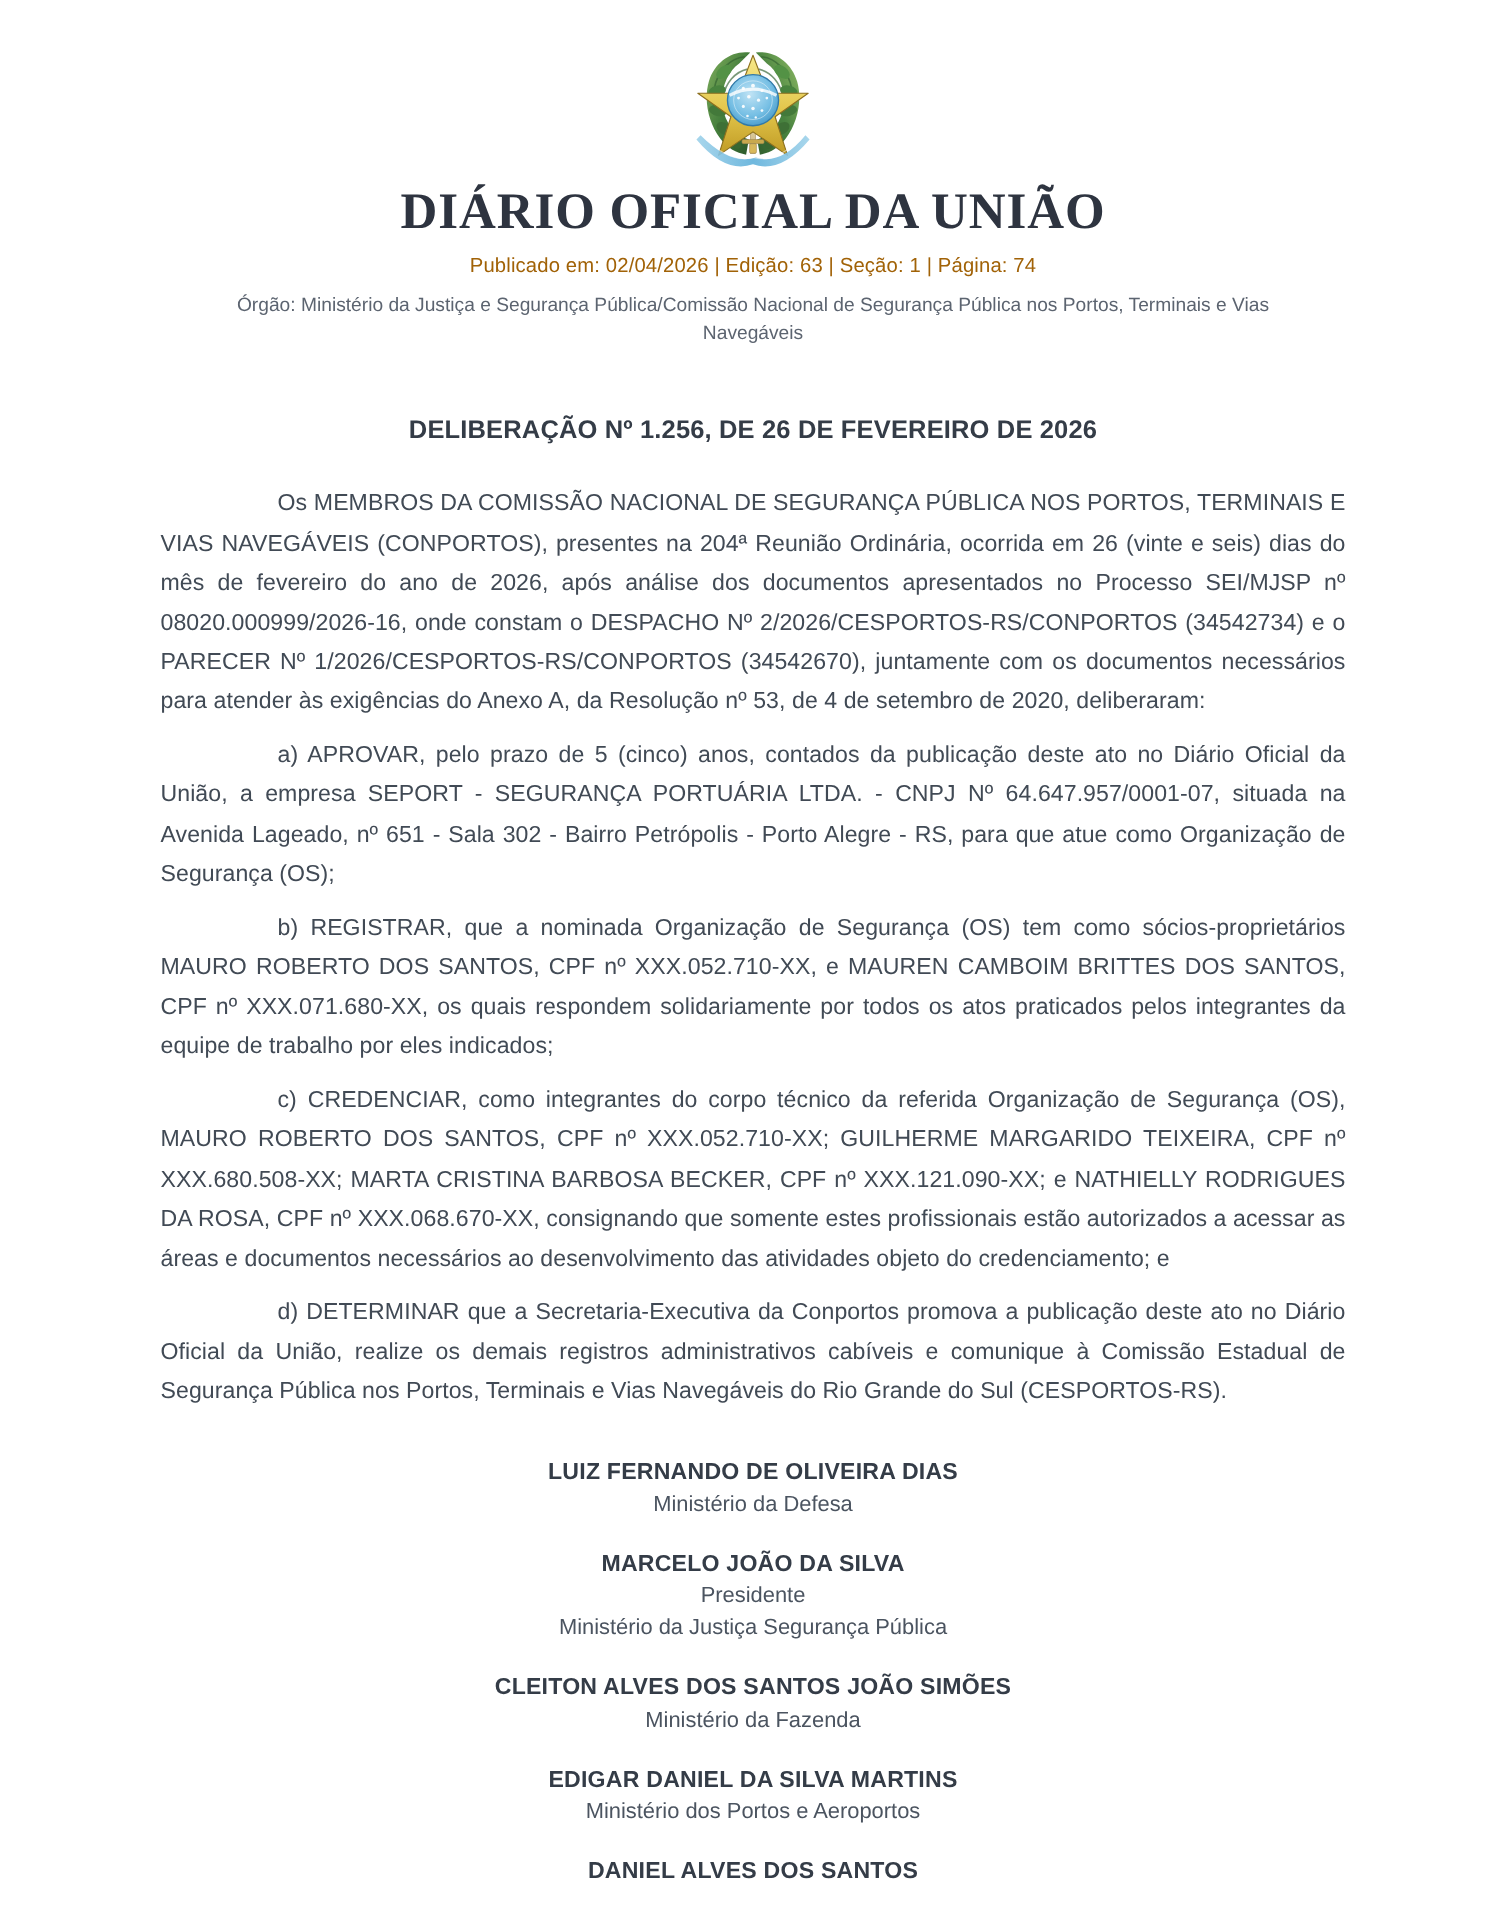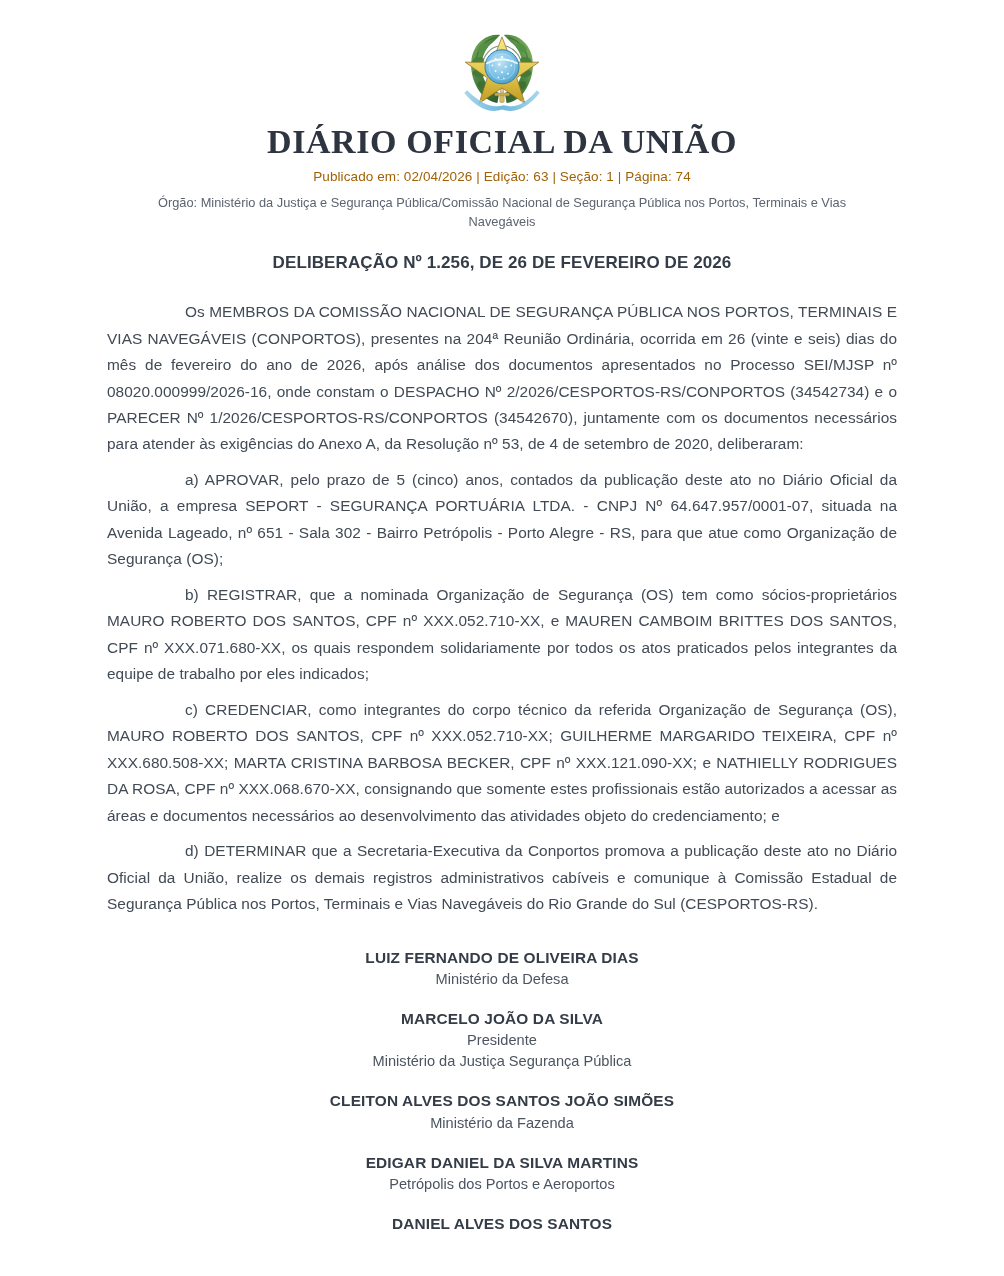--- a/index.html
+++ b/index.html
@@ -61,21 +61,21 @@
     margin-right: auto;
   }
 
   
   .act-title {
     text-align: center;
     font-weight: bold;
     font-size: 17px;
     color: #343c47;
     letter-spacing: 0.1px;
-    margin-top: 22px;
+    margin-top: 46px;
   }
 
   
   .body-wrap {
     width: 790px;
     margin: 0 auto;
     padding-top: 26px;
   }
   p.para {
     text-align: justify;
@@ -232,21 +232,21 @@
       <div class="sig-org">Ministério da Justiça Segurança Pública</div>
     </div>
 
     <div class="sig-block">
       <div class="sig-name">CLEITON ALVES DOS SANTOS JOÃO SIMÕES</div>
       <div class="sig-org">Ministério da Fazenda</div>
     </div>
 
     <div class="sig-block">
       <div class="sig-name">EDIGAR DANIEL DA SILVA MARTINS</div>
-      <div class="sig-org">Petrópolis dos Portos e Aeroportos</div>
+      <div class="sig-org">Ministério dos Portos e Aeroportos</div>
     </div>
 
     <div class="sig-block">
       <div class="sig-name">DANIEL ALVES DOS SANTOS</div>
     </div>
 
   </div>
 
 </div>
 

